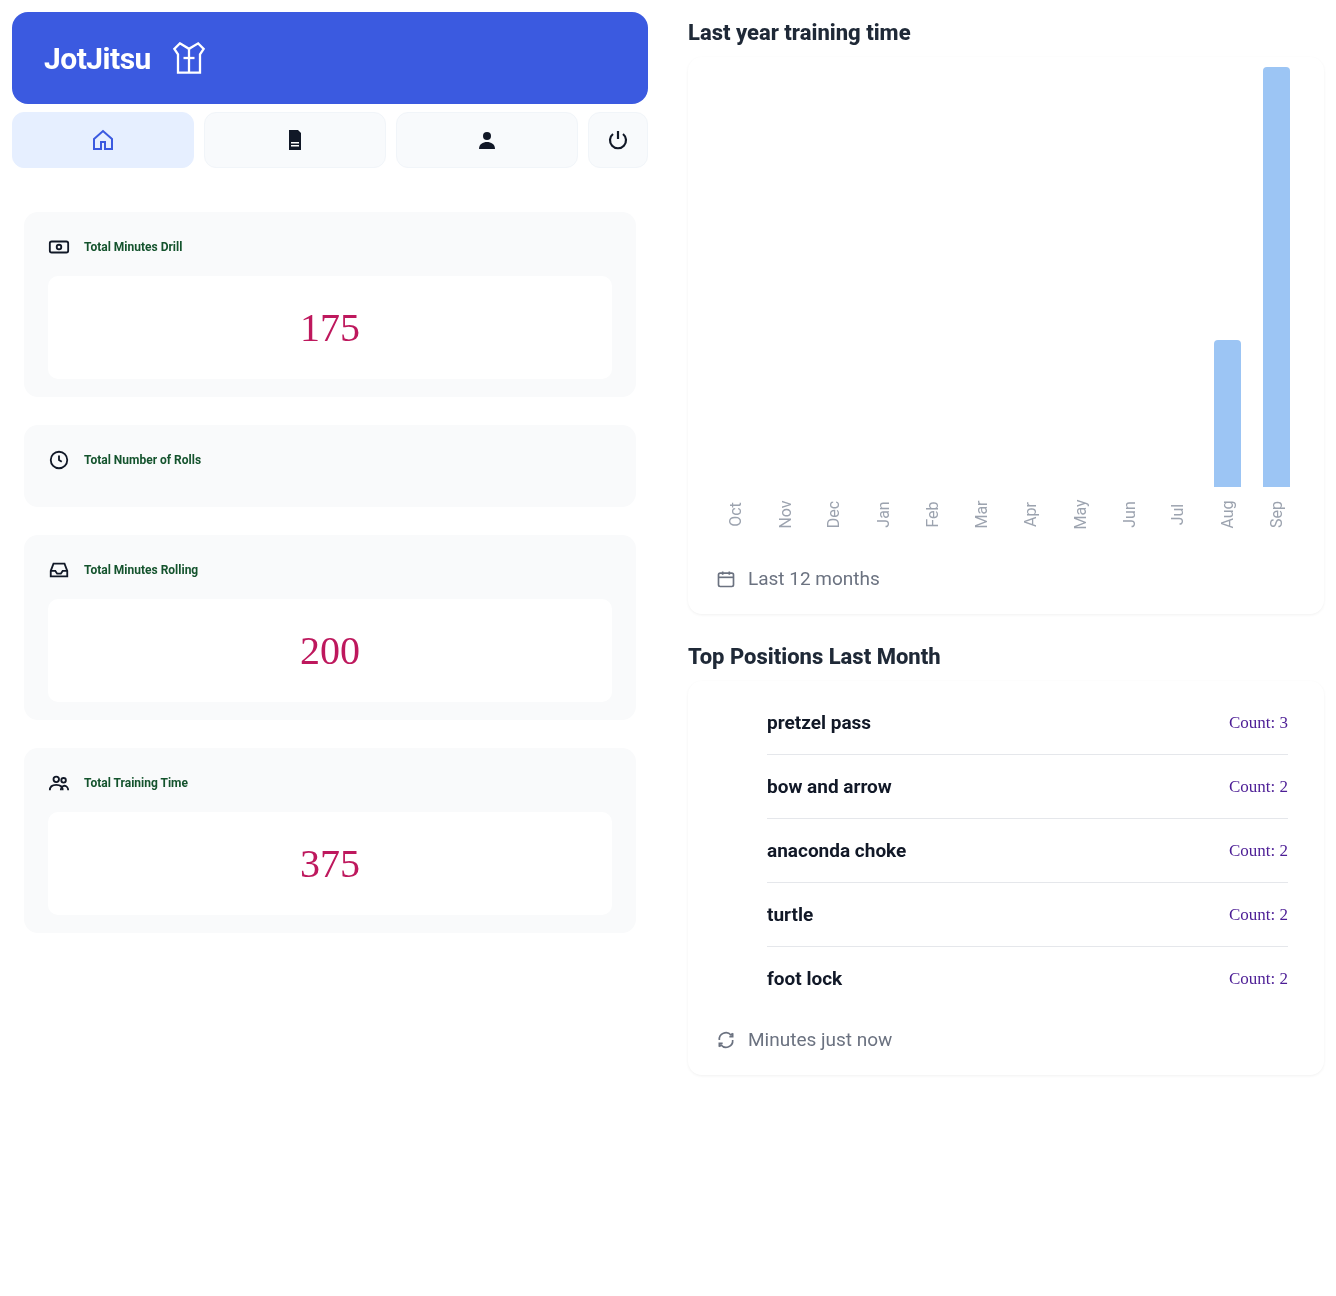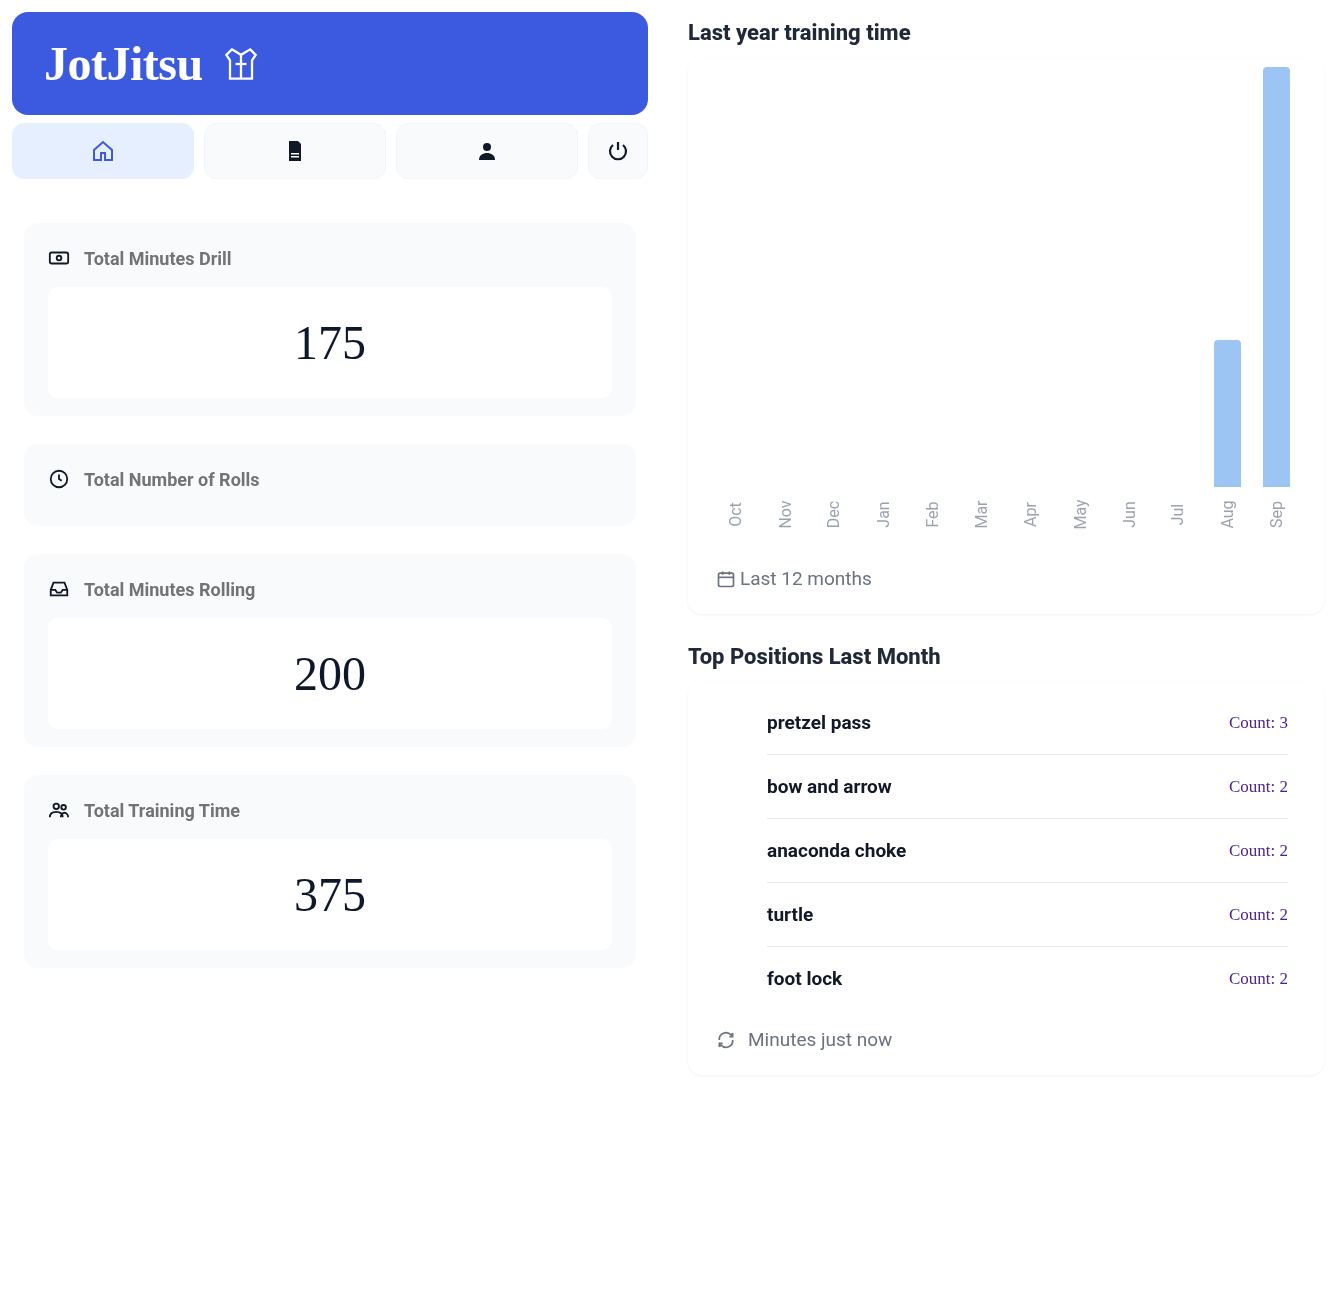--- a/index.html
+++ b/index.html
@@ -22,24 +22,23 @@
       background: #3b5ae0;
       color: #fff;
       border-radius: 16px;
       padding: 24px 32px;
       display: flex;
       align-items: center;
       gap: 16px;
       margin-bottom: 8px;
     }
     .app-title {
-      font-size: 48px;
+      font-size: 30px;
       font-weight: 700;
       letter-spacing: -0.5px;
-      font-family: Liberation Serif, serif;
     }
     .gi-icon {
       width: 44px; height: 44px;
     }
     .nav-row {
       display: flex;
       gap: 10px;
       margin-bottom: 40px;
     }
     .nav-btn {
@@ -66,33 +65,33 @@
       background: #f9fafb;
       border-radius: 14px;
       padding: 24px 24px 18px;
     }
     .stat-header {
       display: flex;
       align-items: center;
       gap: 14px;
       margin-bottom: 18px;
     }
-    .stat-label { font-weight: 700; font-size: 18px; color: #737373; }
+    .stat-label { font-weight: 700; font-size: 12px; color: #14532d; }
     .stat-icon { width: 22px; height: 22px; color: #111827; }
     .stat-value-box {
       background: #ffffff;
       border-radius: 10px;
       padding: 28px 0;
       text-align: center;
     }
     .stat-value {
       font-family: Georgia, 'Times New Roman', serif;
-      font-size: 48px;
+      font-size: 40px;
       font-weight: 500;
-      color: #0f172a;
+      color: #be185d;
     }
 
     
     .right-col { display: flex; flex-direction: column; gap: 30px; padding-top: 8px; }
     .panel-title {
       font-size: 22px;
       font-weight: 800;
       color: #1f2937;
       margin-bottom: 12px;
     }
@@ -145,21 +144,21 @@
     }
     .x-label {
       transform: rotate(-90deg);
       font-size: 16px;
       color: #9ca3af;
       white-space: nowrap;
     }
     .chart-footer {
       display: flex;
       align-items: center;
-      gap: 4px;
+      gap: 12px;
       padding: 30px 28px 4px;
       color: #6b7280;
       font-size: 19px;
     }
     .small-icon { width: 20px; height: 20px; color: #6b7280; }
 
     .positions-panel {
       background: #ffffff;
       border-radius: 14px;
       box-shadow: 0 1px 3px rgba(0,0,0,0.06);

